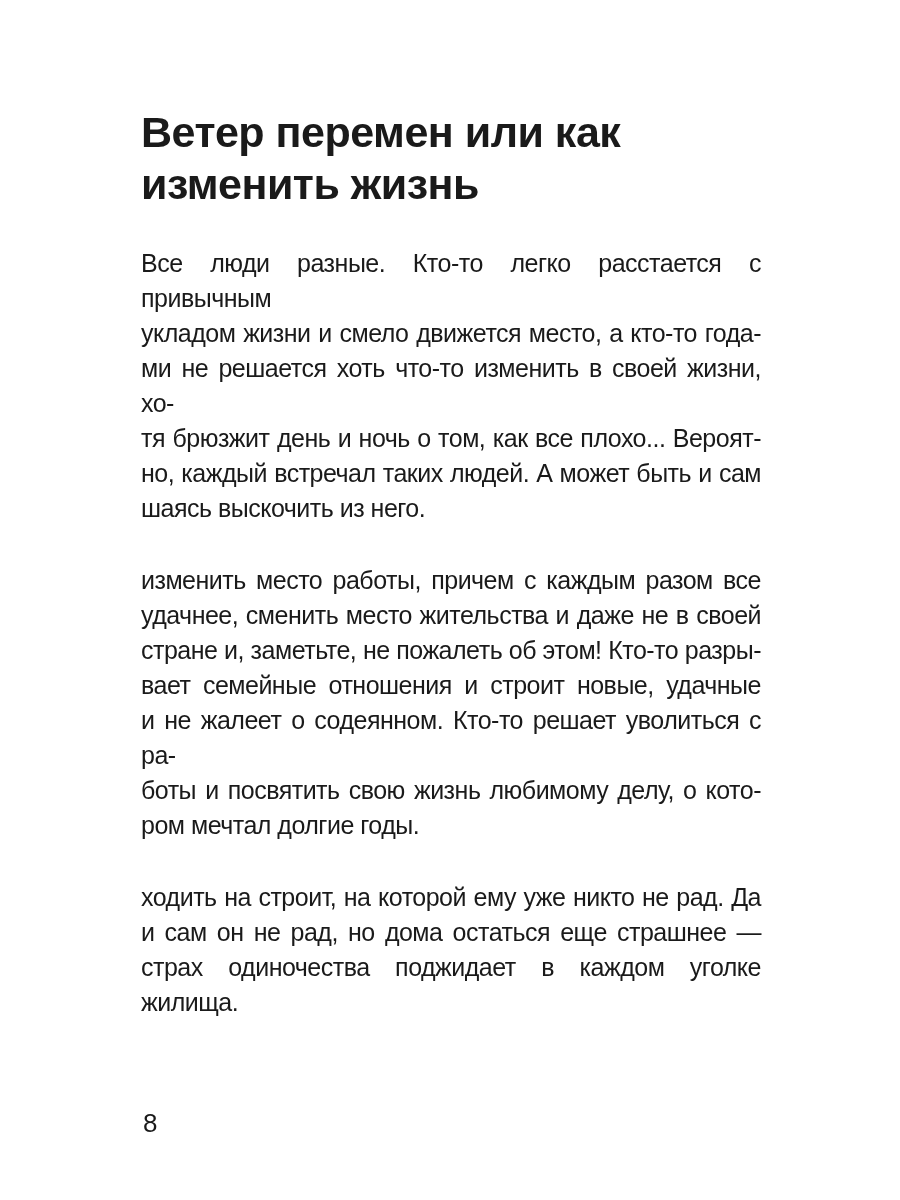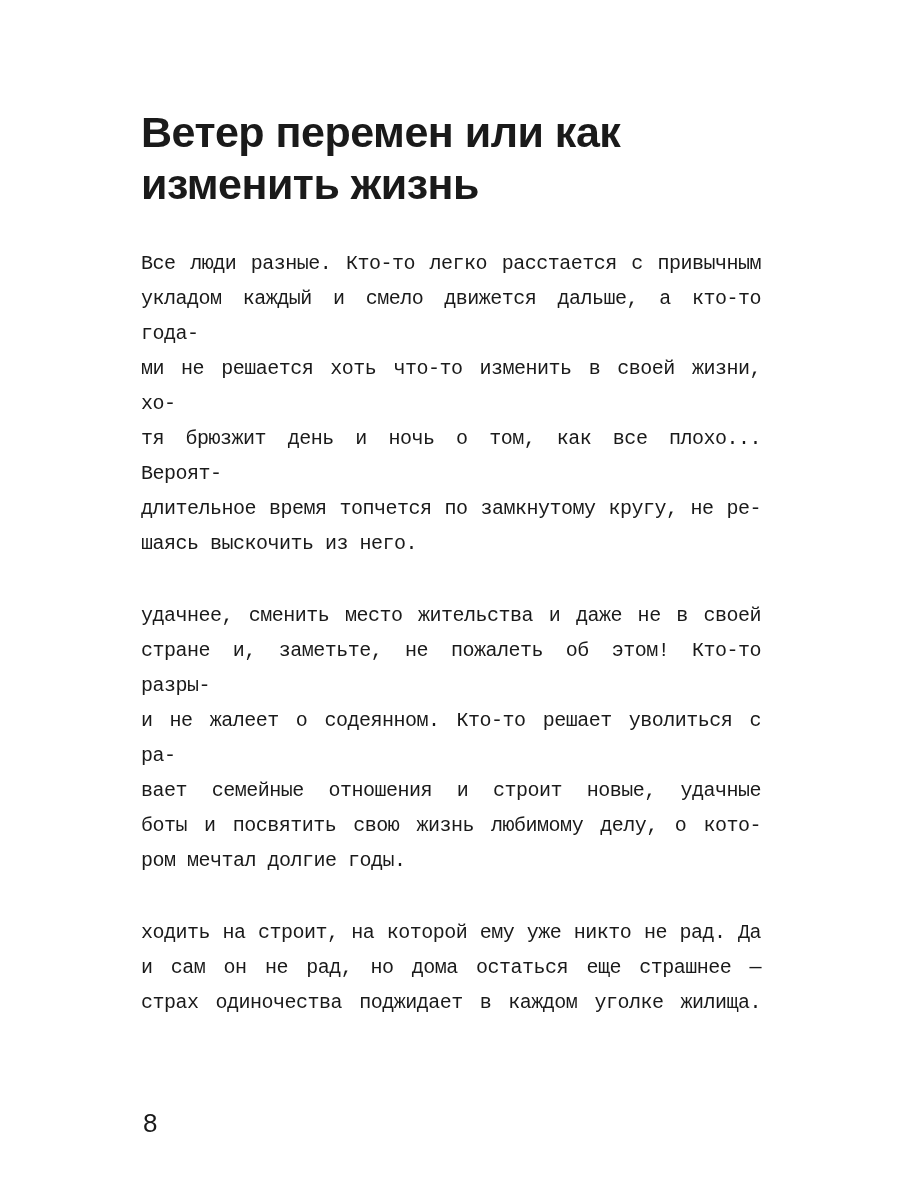--- a/index.html
+++ b/index.html
@@ -30,26 +30,25 @@
   .paragraphs {
     position: absolute;
     left: 141px;
     top: 246px;
     width: 620px;
   }
   .para {
     margin: 0 0 37px 0;
   }
   .line {
-    font-size: 20px;
+    font-size: 25px;
     line-height: 35px;
     letter-spacing: -0.5px;
     text-align: justify;
     text-align-last: justify;
-    font-family: Liberation Mono, monospace;
   }
   .line.last {
     text-align: center;
     text-align-last: left;
   }
   .page-number {
     position: absolute;
     left: 143px;
     top: 1108px;
     font-size: 26px;
@@ -60,31 +59,32 @@
 <body style="background: rgb(255, 255, 255);">
 
 <div class="page" style="color: rgb(26, 26, 26);">
   <h1 class="title">
       <div>Ветер перемен или как</div>
       <div>изменить жизнь</div>
     </h1>
   <div class="paragraphs">
       <div class="para">
         <div class="line">Все люди разные. Кто-то легко расстается с привычным</div>
-        <div class="line">укладом каждый и смело движется дальше, а кто-то года-</div>
+        <div class="line">укладом жизни и смело движется место, а кто-то года-</div>
         <div class="line">ми не решается хоть что-то изменить в своей жизни, хо-</div>
         <div class="line">тя брюзжит день и ночь о том, как все плохо... Вероят-</div>
-        <div class="line">длительное время топчется по замкнутому кругу, не ре-</div>
+        <div class="line">но, каждый встречал таких людей. А может быть и сам</div>
         <div class="line last">шаясь выскочить из него.</div>
       </div>
       <div class="para">
+        <div class="line">изменить место работы, причем с каждым разом все</div>
         <div class="line">удачнее, сменить место жительства и даже не в своей</div>
         <div class="line">стране и, заметьте, не пожалеть об этом! Кто-то разры-</div>
+        <div class="line">вает семейные отношения и строит новые, удачные</div>
         <div class="line">и не жалеет о содеянном. Кто-то решает уволиться с ра-</div>
-        <div class="line">вает семейные отношения и строит новые, удачные</div>
         <div class="line">боты и посвятить свою жизнь любимому делу, о кото-</div>
         <div class="line last">ром мечтал долгие годы.</div>
       </div>
       <div class="para">
         <div class="line">ходить на строит, на которой ему уже никто не рад. Да</div>
         <div class="line">и сам он не рад, но дома остаться еще страшнее —</div>
         <div class="line">страх одиночества поджидает в каждом уголке жилища.</div>
       </div>
     </div>
   <div class="page-number">8</div>

